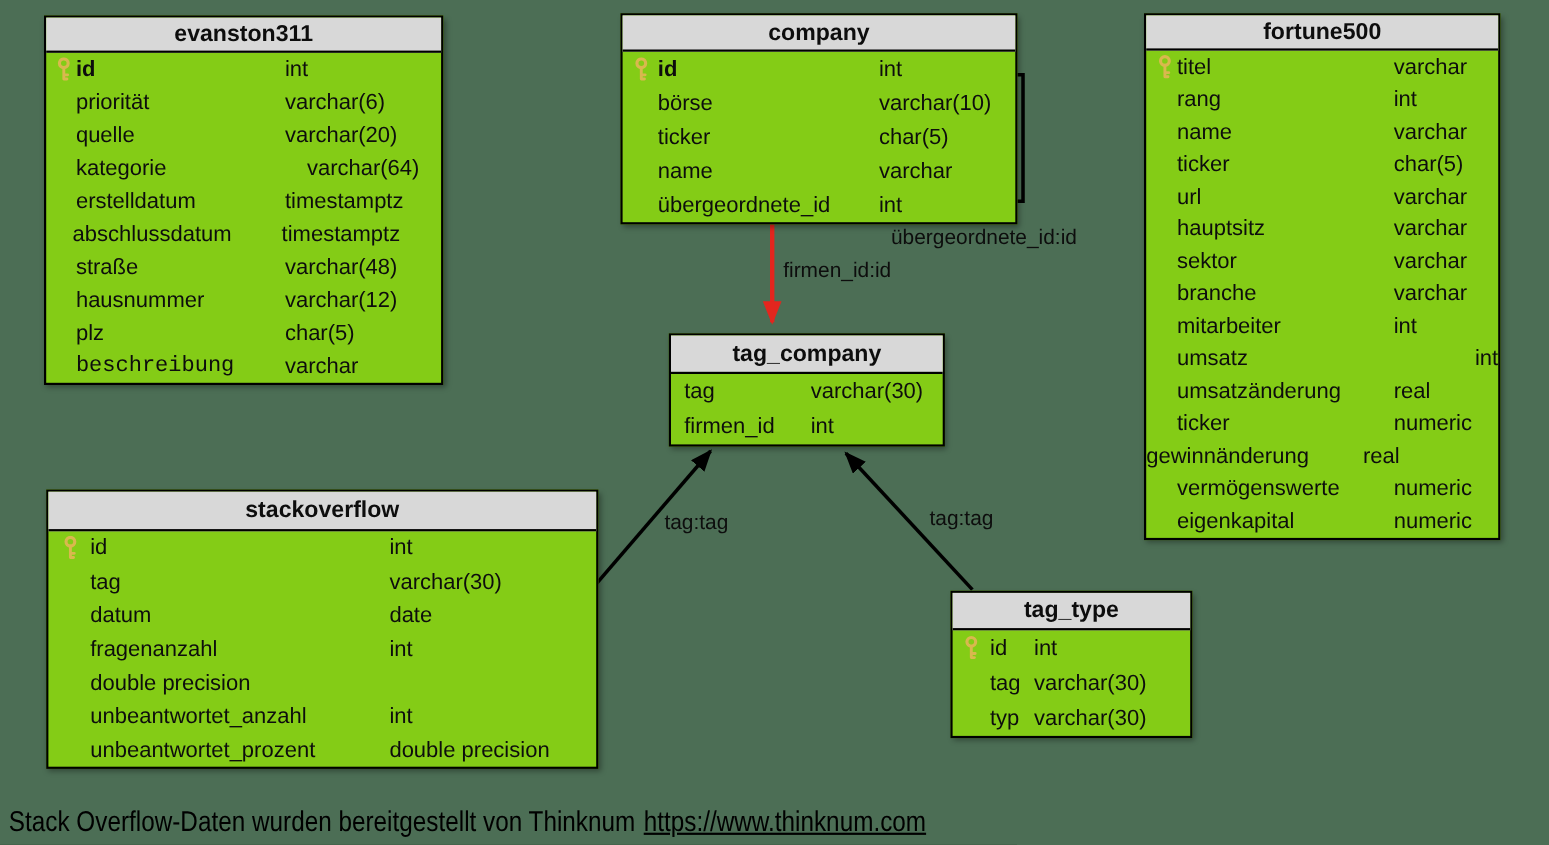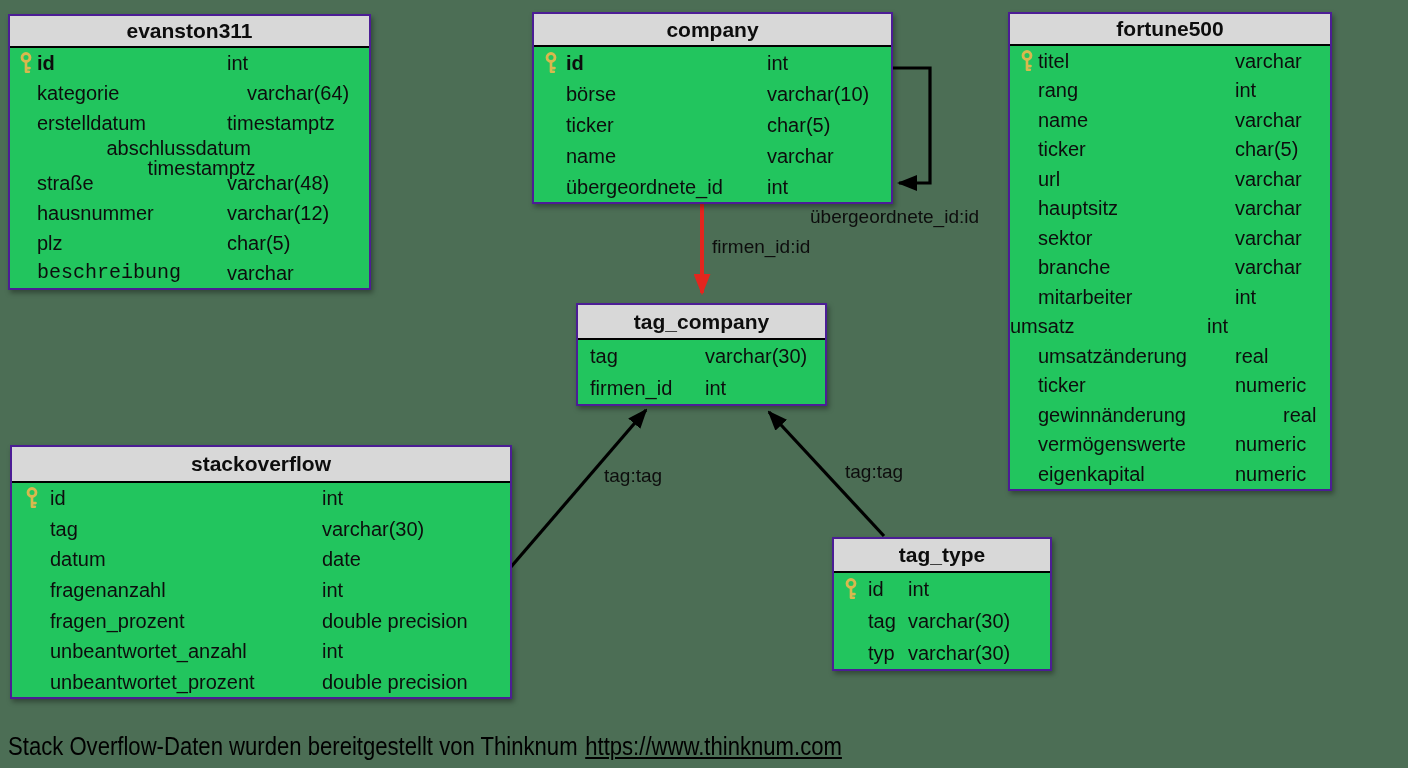--- a/index.html
+++ b/index.html
@@ -6,24 +6,25 @@
   #stage{
     position:relative;
     width:1408px;height:768px;
     background:#4c6e55;
     overflow:hidden;
     font-family:"Liberation Sans","DejaVu Sans",sans-serif;
     color:#0d0d0d;
   }
   .erd-table{
     position:absolute;
-    background:#22c55e;
-    border:2px solid #4c1d95;
+    background:#84cc16;
+    border:2px solid #000000;
     box-shadow:2px 3px 5px rgba(0,0,0,0.35);
     box-sizing:border-box;
+    margin-left:32px;
   }
   .erd-header{
     background:#d8d8d8;
     border-bottom:2px solid #000;
     display:flex;align-items:center;justify-content:center;
     font-weight:bold;font-size:21px;
     box-sizing:border-box;
   }
   .erd-rows{position:relative;}
   .erd-row{
@@ -92,29 +93,37 @@
       <div class="erd-header" style="height: 32px;">evanston311</div>
       <div class="erd-rows">
         <div class="erd-row is-bold" style="height: 30px; padding-left: 27px;">
           <svg viewBox="0 0 14 20" class="key-icon" style="left: 8px;">
             <circle cx="7" cy="5" r="3.6" fill="none" stroke="#d9b84e" stroke-width="2.6"></circle>
             <path d="M7 8.5 L7 18 M7 14.6 L10.2 14.6 M7 18 L9.6 18" fill="none" stroke="#d9b84e" stroke-width="2.4" stroke-linecap="round"></path>
           </svg>
           <span class="col-name" style="width: 190px;">id</span>
           <span class="col-type">int</span>
         </div>
+        <div class="erd-row" style="height: 30px; padding-left: 27px;">
+          <span class="col-name" style="width: 190px;">priorität</span>
+          <span class="col-type">varchar(6)</span>
+        </div>
+        <div class="erd-row" style="height: 30px; padding-left: 27px;">
+          <span class="col-name" style="width: 190px;">quelle</span>
+          <span class="col-type">varchar(20)</span>
+        </div>
         <div class="erd-row" style="height: 30px; padding-left: 27px; gap: 20px;">
           <span class="col-name" style="width: 190px;">kategorie</span>
           <span class="col-type">varchar(64)</span>
         </div>
         <div class="erd-row" style="height: 30px; padding-left: 27px;">
           <span class="col-name" style="width: 190px;">erstelldatum</span>
           <span class="col-type">timestamptz</span>
         </div>
-        <div class="erd-row" style="height: 30px; padding-left: 24px; flex-direction: column;">
+        <div class="erd-row" style="height: 30px; padding-left: 24px;">
           <span class="col-name" style="width: 190px;">abschlussdatum</span>
           <span class="col-type">timestamptz</span>
         </div>
         <div class="erd-row" style="height: 30px; padding-left: 27px;">
           <span class="col-name" style="width: 190px;">straße</span>
           <span class="col-type">varchar(48)</span>
         </div>
         <div class="erd-row" style="height: 30px; padding-left: 27px;">
           <span class="col-name" style="width: 190px;">hausnummer</span>
           <span class="col-type">varchar(12)</span>
@@ -194,33 +203,33 @@
           <span class="col-type">varchar</span>
         </div>
         <div class="erd-row" style="height: 29.5px; padding-left: 28px;">
           <span class="col-name" style="width: 197px;">branche</span>
           <span class="col-type">varchar</span>
         </div>
         <div class="erd-row" style="height: 29.5px; padding-left: 28px;">
           <span class="col-name" style="width: 197px;">mitarbeiter</span>
           <span class="col-type">int</span>
         </div>
-        <div class="erd-row" style="height: 29.5px; ">
+        <div class="erd-row" style="height: 29.5px; padding-left: 28px; justify-content: space-between;">
           <span class="col-name" style="width: 197px;">umsatz</span>
           <span class="col-type">int</span>
         </div>
         <div class="erd-row" style="height: 29.5px; padding-left: 28px;">
           <span class="col-name" style="width: 197px;">umsatzänderung</span>
           <span class="col-type">real</span>
         </div>
         <div class="erd-row" style="height: 29.5px; padding-left: 28px;">
           <span class="col-name" style="width: 197px;">ticker</span>
           <span class="col-type">numeric</span>
         </div>
-        <div class="erd-row" style="height: 29.5px; padding-left: 28px; gap: 48px;">
+        <div class="erd-row" style="height: 29.5px; ">
           <span class="col-name" style="width: 197px;">gewinnänderung</span>
           <span class="col-type">real</span>
         </div>
         <div class="erd-row" style="height: 29.5px; padding-left: 28px;">
           <span class="col-name" style="width: 197px;">vermögenswerte</span>
           <span class="col-type">numeric</span>
         </div>
         <div class="erd-row" style="height: 29.5px; padding-left: 28px;">
           <span class="col-name" style="width: 197px;">eigenkapital</span>
           <span class="col-type">numeric</span>
@@ -257,21 +266,20 @@
         </div>
         <div class="erd-row" style="height: 30.6px; padding-left: 38px;">
           <span class="col-name" style="width: 272px;">datum</span>
           <span class="col-type">date</span>
         </div>
         <div class="erd-row" style="height: 30.6px; padding-left: 38px;">
           <span class="col-name" style="width: 272px;">fragenanzahl</span>
           <span class="col-type">int</span>
         </div>
         <div class="erd-row" style="height: 30.6px; padding-left: 38px;">
-          <span class="col-name" style="width: 272px;">fragen_prozent</span>
           <span class="col-type">double precision</span>
         </div>
         <div class="erd-row" style="height: 30.6px; padding-left: 38px;">
           <span class="col-name" style="width: 272px;">unbeantwortet_anzahl</span>
           <span class="col-type">int</span>
         </div>
         <div class="erd-row" style="height: 30.6px; padding-left: 38px;">
           <span class="col-name" style="width: 272px;">unbeantwortet_prozent</span>
           <span class="col-type">double precision</span>
         </div>

